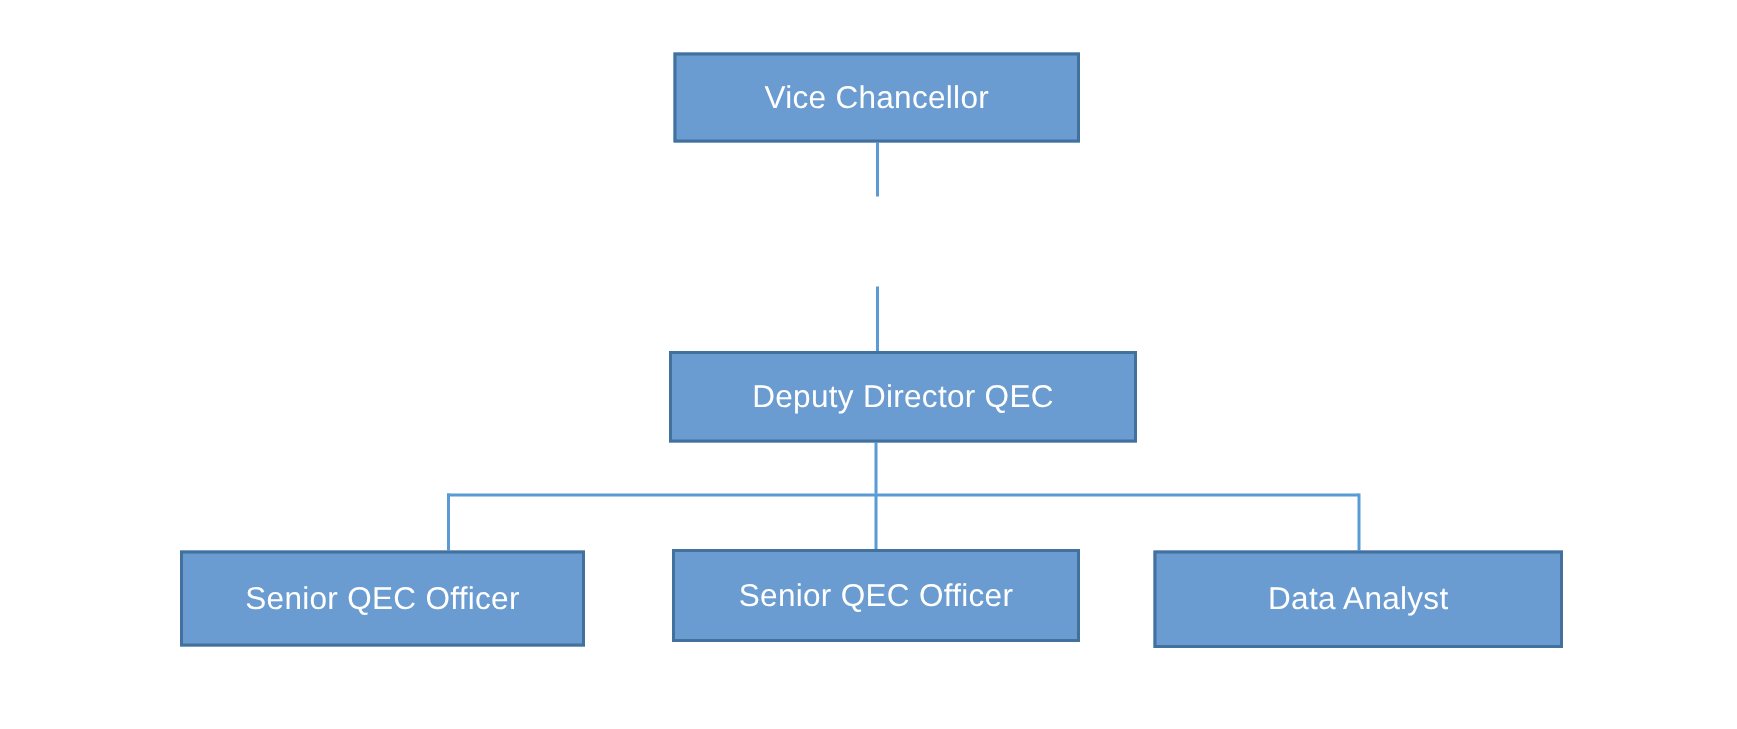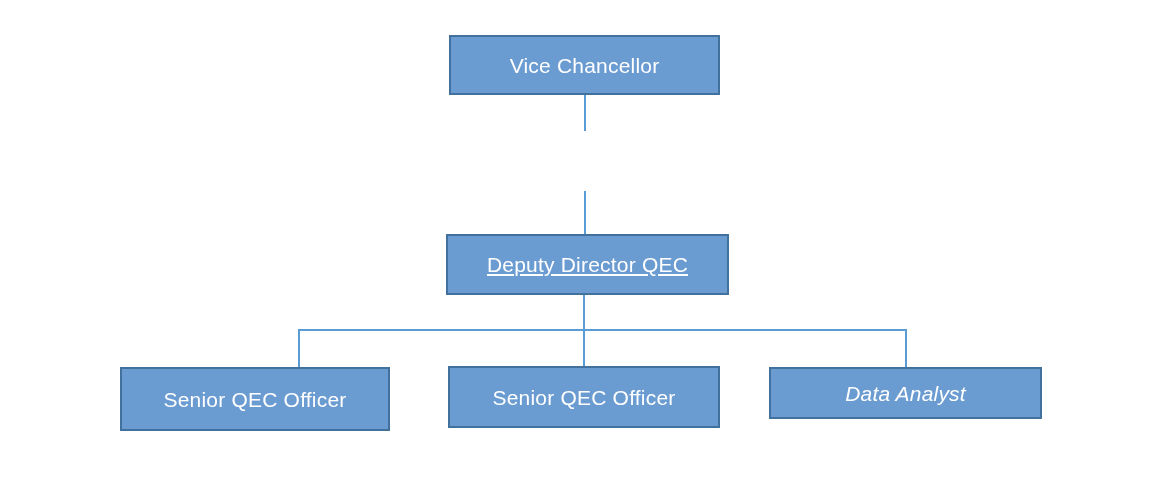--- a/index.html
+++ b/index.html
@@ -61,21 +61,21 @@
 
   <div class="connector-v" style="left:298px; top:329px; height:38px;"></div>
 
   <div class="connector-v" style="left:583px; top:329px; height:37px;"></div>
 
   <div class="connector-v" style="left:905px; top:329px; height:38px;"></div>
 
   <div class="node-box" style="left:449px; top:35px; width:271px; height:60px;">Vice Chancellor</div>
 
 
-  <div class="node-box" style="left:446px; top:234px; width:283px; height:61px;text-decoration:underline;">Deputy Director QEC</div>
+  <div class="node-box" style="left:446px; top:234px; width:312px; height:61px;">Deputy Director QEC</div>
 
   <div class="node-box" style="left:120px; top:367px; width:270px; height:64px;">Senior QEC Officer</div>
 
   <div class="node-box" style="left:448px; top:366px; width:272px; height:62px;">Senior QEC Officer</div>
 
-  <div class="node-box" style="left:769px; top:367px; width:273px; height:52px;font-style:italic;">Data Analyst</div>
+  <div class="node-box" style="left:769px; top:367px; width:273px; height:65px;">Data Analyst</div>
 
 </div>
 
 </body></html>

